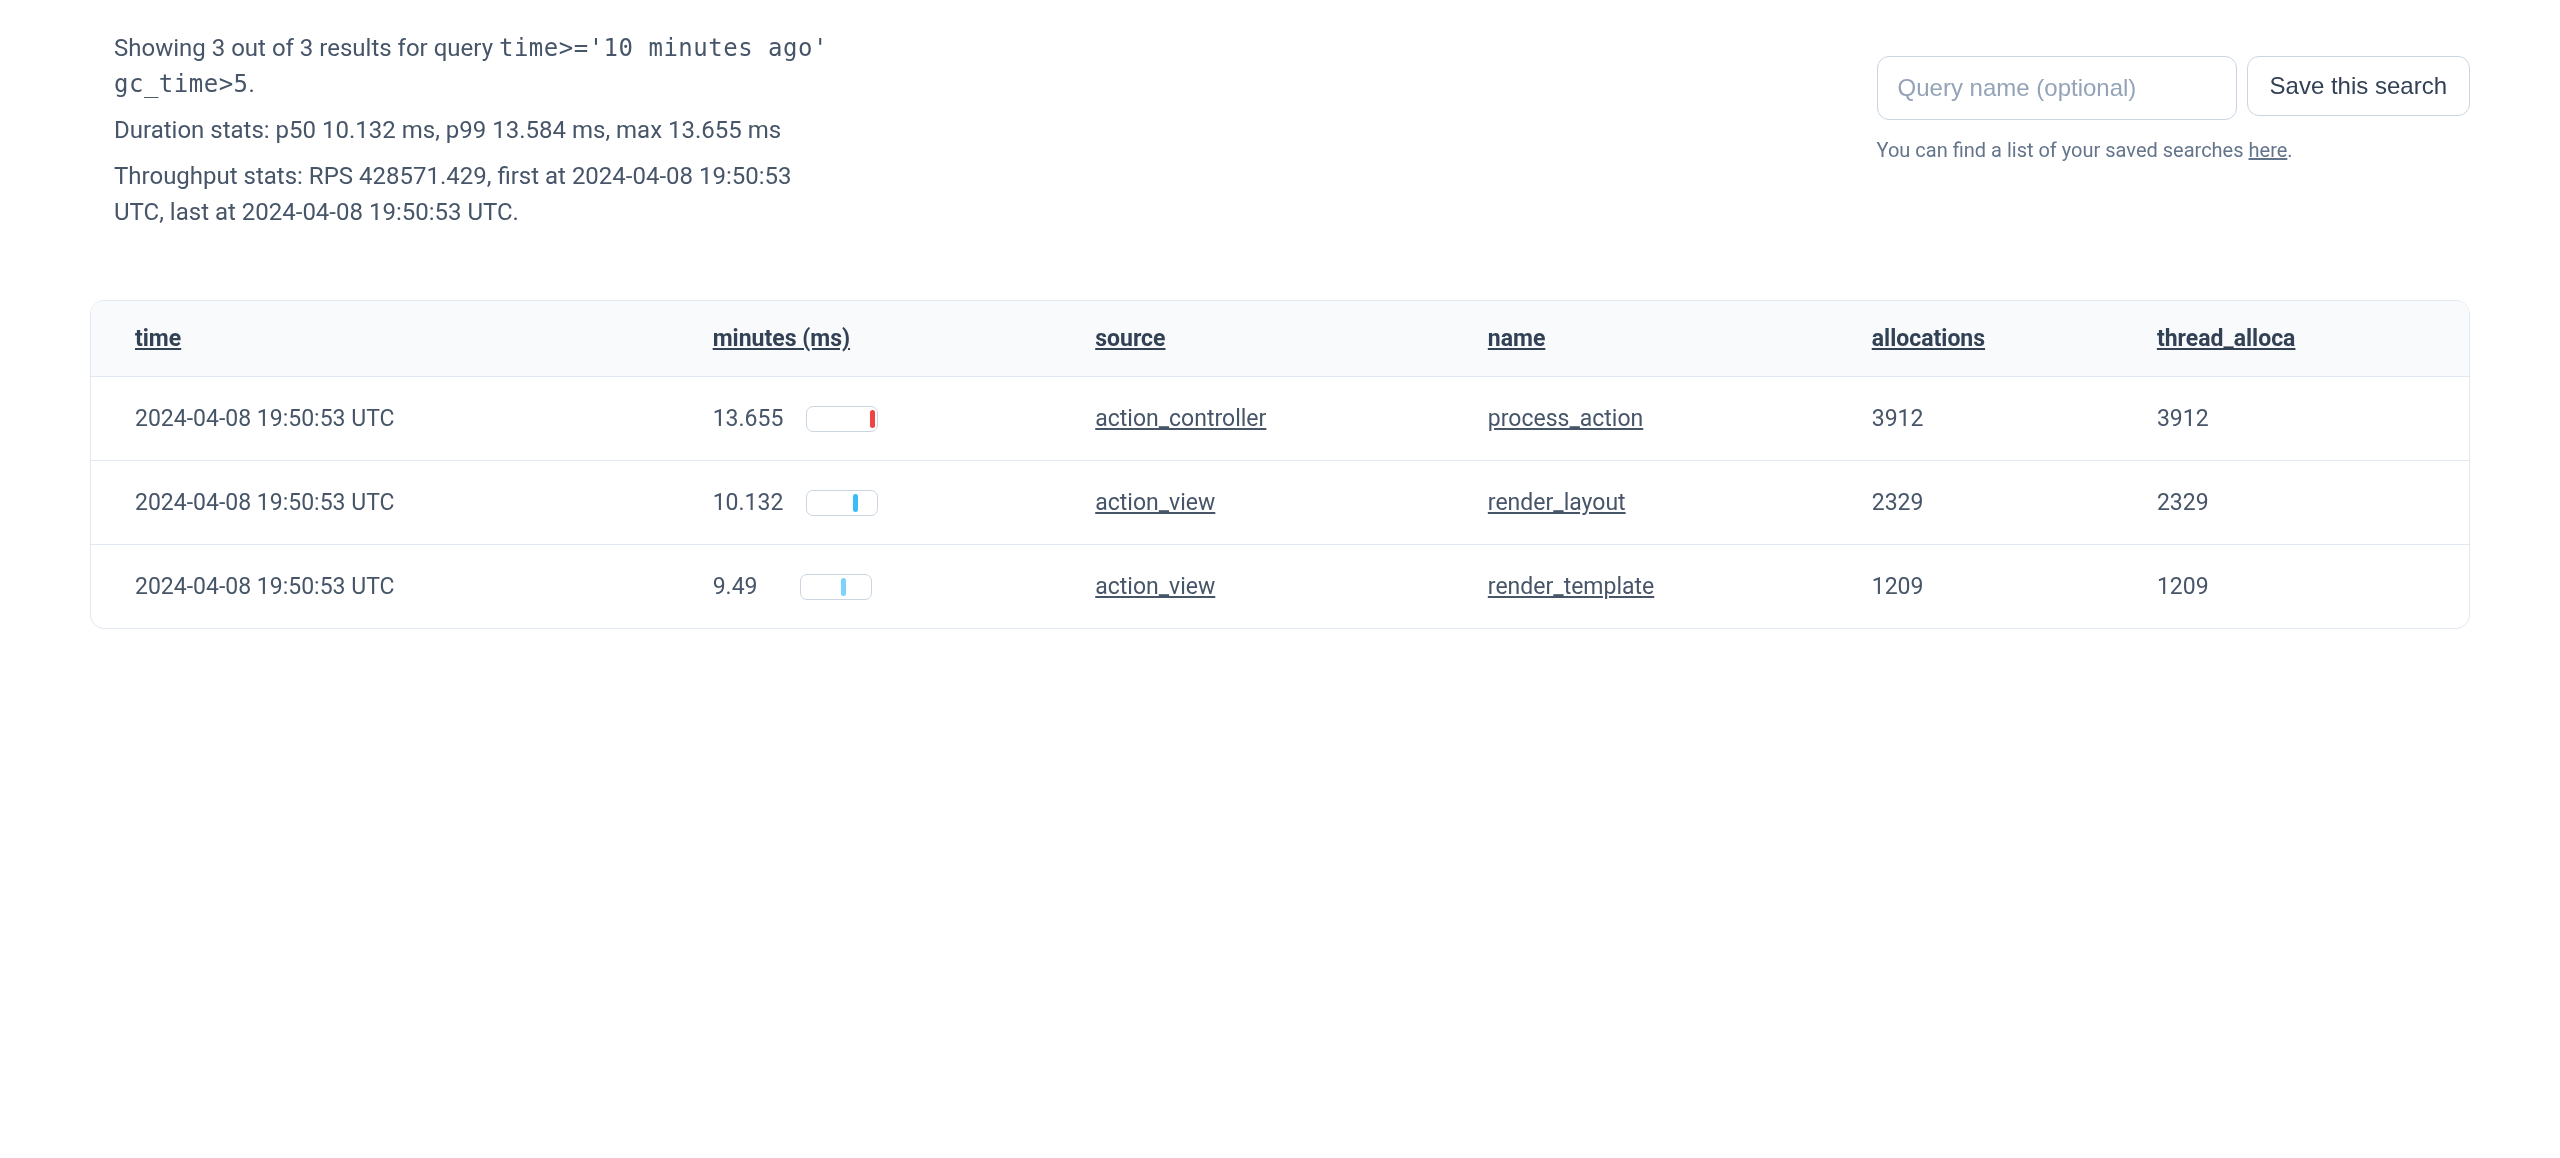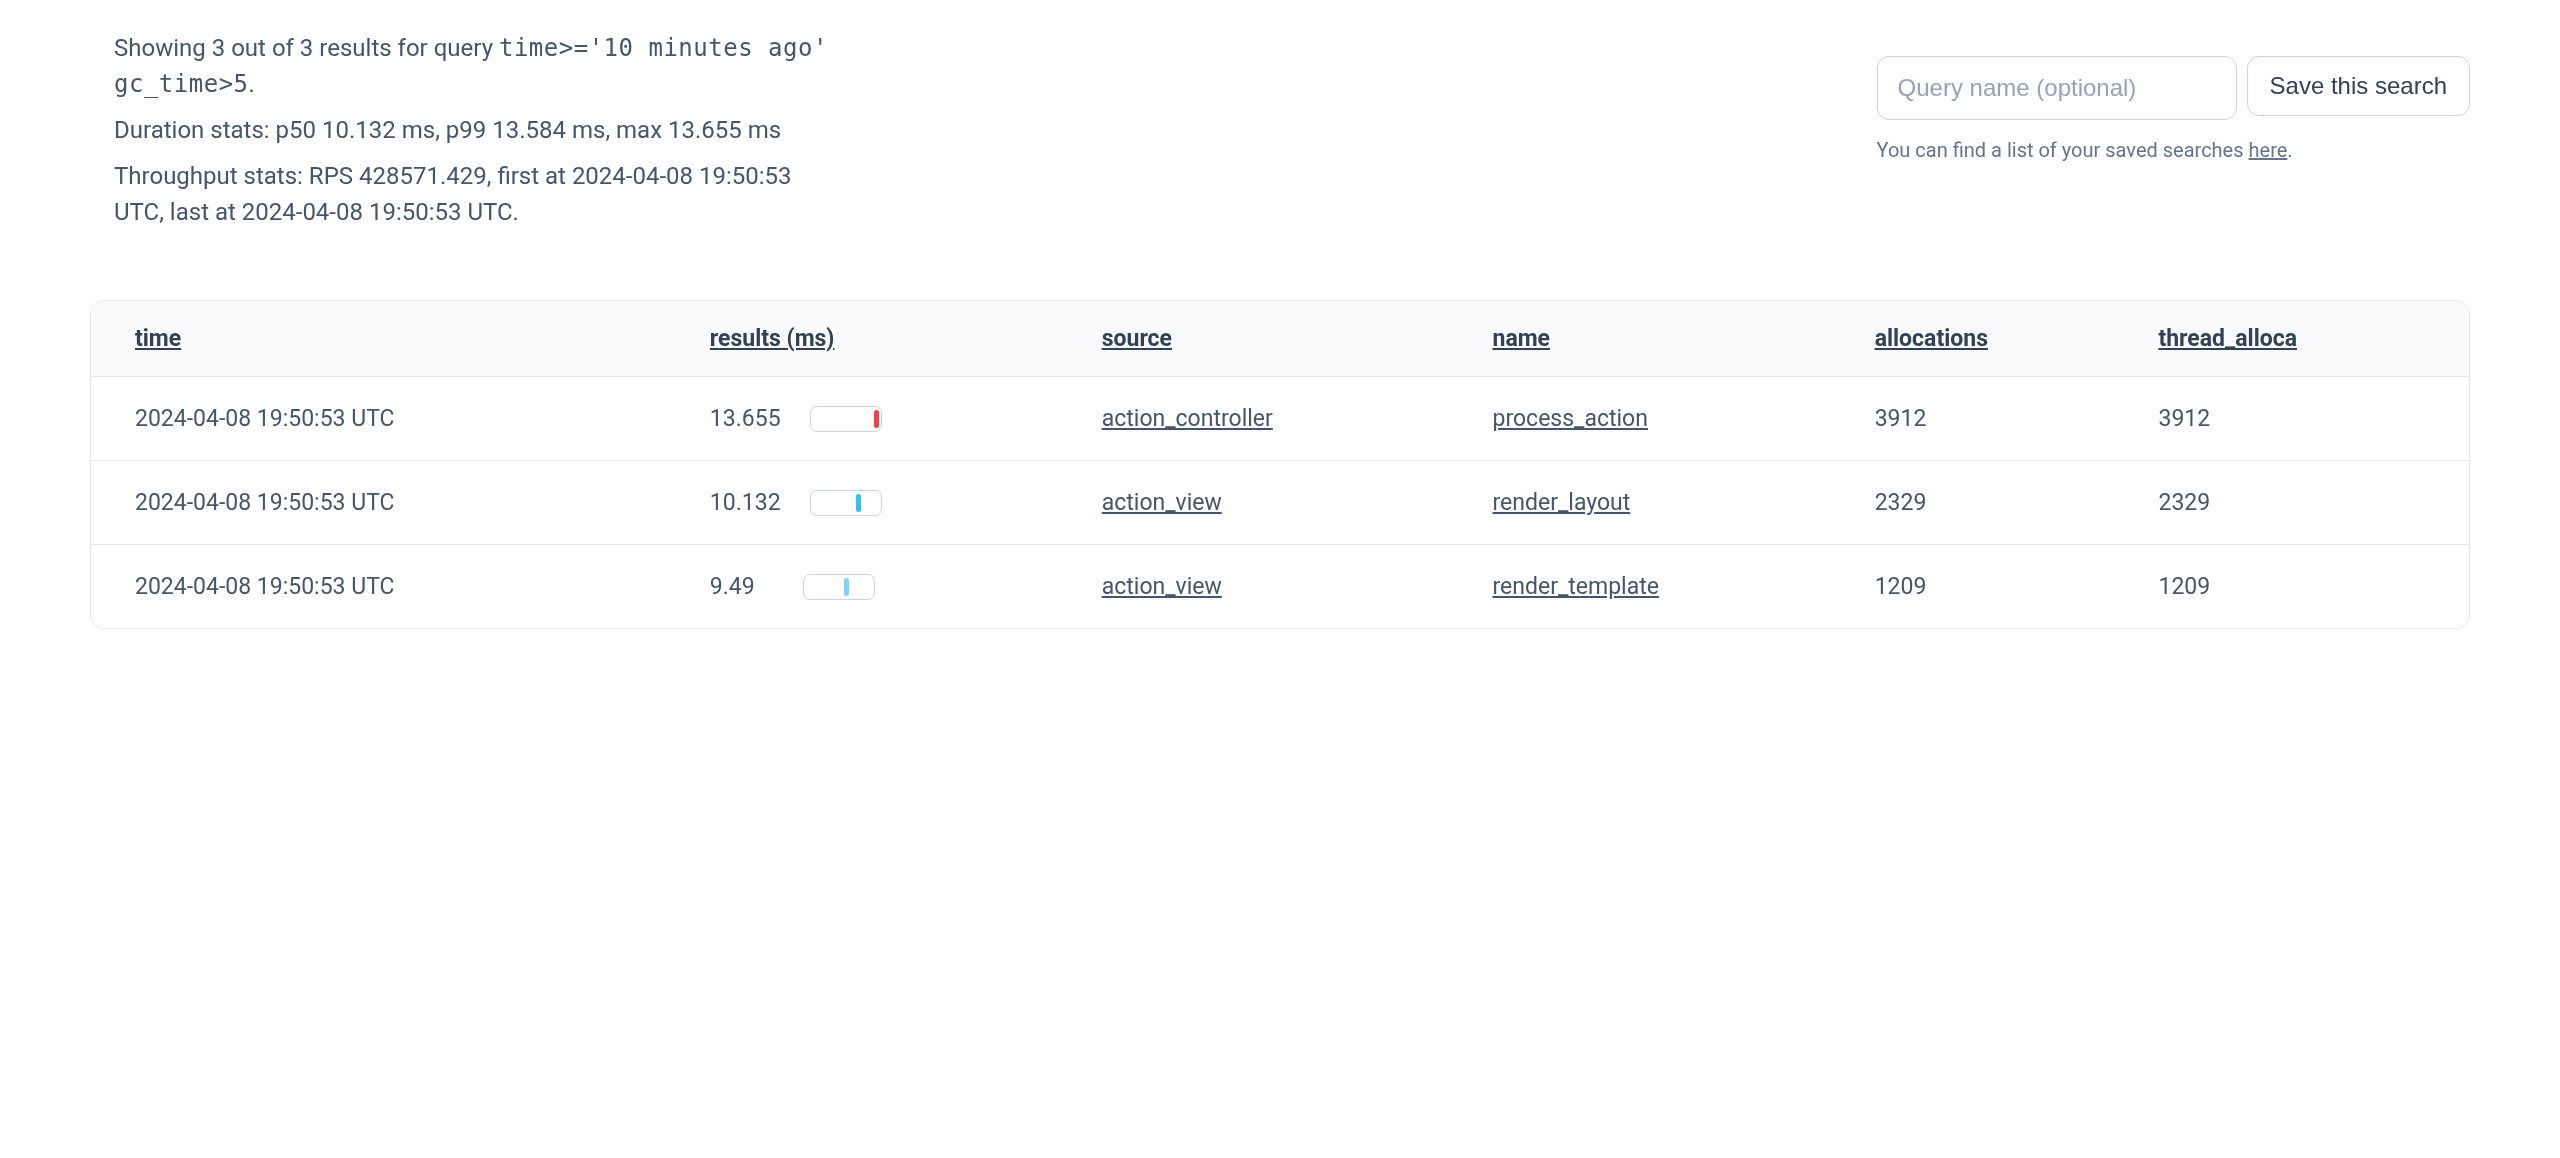--- a/index.html
+++ b/index.html
@@ -105,21 +105,21 @@
       color: #475569;
       border-bottom: 1px solid #e2e8f0;
       white-space: nowrap;
     }
     tbody tr:last-child td {
       border-bottom: none;
     }
     .duration-cell {
       display: flex;
       align-items: flex-end;
-      gap: 29px;
+      gap: 23px;
     }
     .duration-val {
       min-width: 64px;
     }
     .duration-bar {
       width: 72px;
       height: 26px;
       border: 1.5px solid #cbd5e1;
       border-radius: 7px;
       position: relative;
@@ -159,21 +159,21 @@
       <span>You can find a list of your saved searches </span><a href="#">here</a><span>.</span>
     </div>
   </div>
 </div>
 
 <div class="table-container">
   <table>
     <thead>
       <tr>
         <th>time</th>
-        <th>results (ms)</th>
+        <th>minutes (ms)</th>
         <th>source</th>
         <th>name</th>
         <th>allocations</th>
         <th>thread_alloca</th>
       </tr>
     </thead>
     <tbody id="table-body">
     <tr>
           <td>2024-04-08 19:50:53 UTC</td>
           <td>

